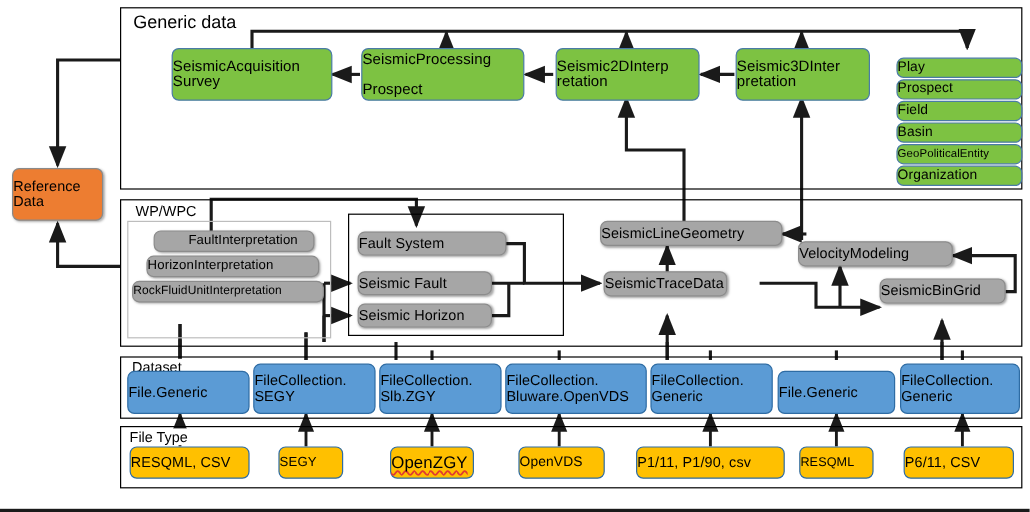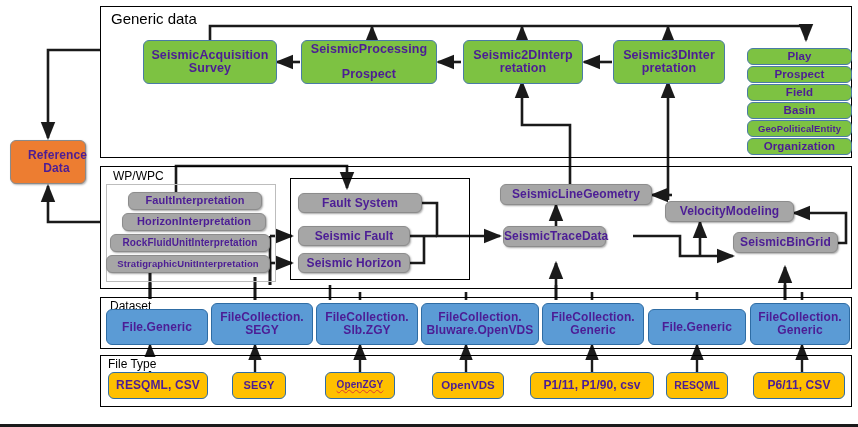--- a/index.html
+++ b/index.html
@@ -5,22 +5,22 @@
   html,body{margin:0;padding:0;background:#ffffff;}
   body{width:858px;height:427px;position:relative;overflow:hidden;
        font-family:"Liberation Sans","DejaVu Sans",sans-serif;}
   #stage{position:absolute;left:0;top:0;width:858px;height:427px;}
   svg#wires{position:absolute;left:0;top:0;width:858px;height:427px;pointer-events:none;}
 
   .container{position:absolute;border:1.5px solid #000;background:transparent;box-sizing:border-box;}
   .clabel{position:absolute;font-size:13px;color:#000;background:#fff;padding:0 3px;white-space:nowrap;}
 
   .node{position:absolute;box-sizing:border-box;border-radius:6px;
-        display:flex;align-items:center;justify-content:center;text-align:center;
-        color:#4c1d95;line-height:1.05;letter-spacing:.1px;font-weight:bold;}
+        display:flex;align-items:center;justify-content:center;text-align:left;
+        color:#000000;line-height:1.05;letter-spacing:.1px;}
   .node span{display:block;width:100%;}
 
   .green{background:#7DC242;border:1px solid #4a7ba6;}
   .blue{background:#5B9BD5;border:1px solid #2E6CA4;}
   .orange{background:#FFC000;border:1px solid #2E6CA4;}
   .gray{background:#A6A6A6;border:1px solid #8c8c8c;
         box-shadow:1px 1px 2px rgba(0,0,0,.35);}
   .spell{text-decoration:underline wavy #e03b2f;text-decoration-skip-ink:none;}
   .innerbox{position:absolute;border:1.2px solid #000;box-sizing:border-box;background:transparent;}
   .innerbox.soft{border:1px solid #bdbdbd;}
@@ -126,21 +126,21 @@
 
   <div class="container" style="left:100px;top:355px;width:752px;height:52px;"></div>
   <div class="clabel" style="left:105px;top:357px;font-size:12px;">File Type</div>
 
   <div class="innerbox soft" style="left:106px;top:184px;width:170px;height:98px;"></div>
   <div class="innerbox" style="left:290px;top:178px;width:180px;height:102px;"></div>
 
   <div class="bottomrule"></div>
 
   <div class="node orange" style="left:10px;top:140px;width:76px;height:44px;background:#ED7D31;border:1px solid #8a8a8a;
-              box-shadow:1px 1px 2px rgba(0,0,0,.3);font-size:12px;flex-direction:column;padding-left:17px;">
+              box-shadow:1px 1px 2px rgba(0,0,0,.3);font-size:12px;flex-direction:column;">
     <span>Reference</span>
     <span>Data</span>
   </div>
 
   <div class="node green" style="left:143px;top:40px;width:134px;height:44px;font-size:12.5px;flex-direction:column;">
     <span>SeismicAcquisition</span>
     <span>Survey</span>
   </div>
 
   <div class="node green" style="left:301px;top:40px;width:136px;height:44px;font-size:12.5px;flex-direction:column;gap:12px;">
@@ -170,32 +170,29 @@
   <div class="node green" style="left:747px;top:102px;width:105px;height:17px;font-size:11.5px;">
     <span>Basin</span>
     </div>
   <div class="node green" style="left:747px;top:120px;width:105px;height:17px;font-size:9.5px;">
     <span>GeoPoliticalEntity</span>
     </div>
   <div class="node green" style="left:747px;top:138px;width:105px;height:17px;font-size:11.5px;">
     <span>Organization</span>
     </div>
 
-  <div class="node gray" style="left:128px;top:192px;width:134px;height:18px;font-size:11px;">
+  <div class="node gray" style="left:128px;top:192px;width:134px;height:18px;font-size:11px;padding-left:28px;">
     <span>FaultInterpretation</span>
     </div>
   <div class="node gray" style="left:122px;top:213px;width:144px;height:18px;font-size:11px;">
     <span>HorizonInterpretation</span>
     </div>
   <div class="node gray" style="left:110px;top:234px;width:160px;height:18px;font-size:10px;">
     <span>RockFluidUnitInterpretation</span>
     </div>
-  <div class="node gray" style="left:106px;top:255px;width:164px;height:18px;font-size:9.5px;">
-    <span>StratigraphicUnitInterpretation</span>
-    </div>
 
   <div class="node gray" style="left:298px;top:193px;width:124px;height:20px;font-size:12px;">
     <span>Fault System</span>
     </div>
   <div class="node gray" style="left:298px;top:226px;width:112px;height:20px;font-size:12px;">
     <span>Seismic Fault</span>
     </div>
   <div class="node gray" style="left:298px;top:253px;width:112px;height:20px;font-size:12px;">
     <span>Seismic Horizon</span>
     </div>
@@ -239,21 +236,21 @@
     <span>FileCollection.</span>
     <span>Generic</span>
   </div>
 
   <div class="node orange" style="left:108px;top:372px;width:100px;height:27px;font-size:12px;">
     <span>RESQML, CSV</span>
     </div>
   <div class="node orange" style="left:232px;top:372px;width:54px;height:27px;font-size:11px;">
     <span>SEGY</span>
     </div>
-  <div class="node orange" style="left:325px;top:372px;width:70px;height:27px;font-size:10px;">
+  <div class="node orange" style="left:325px;top:372px;width:70px;height:27px;font-size:14px;">
     <span class="spell">OpenZGY</span>
     </div>
   <div class="node orange" style="left:432px;top:372px;width:72px;height:27px;font-size:11.5px;">
     <span>OpenVDS</span>
     </div>
   <div class="node orange" style="left:530px;top:372px;width:124px;height:27px;font-size:12px;">
     <span>P1/11, P1/90, csv</span>
     </div>
   <div class="node orange" style="left:666px;top:372px;width:62px;height:27px;font-size:10.5px;">
     <span>RESQML</span>

